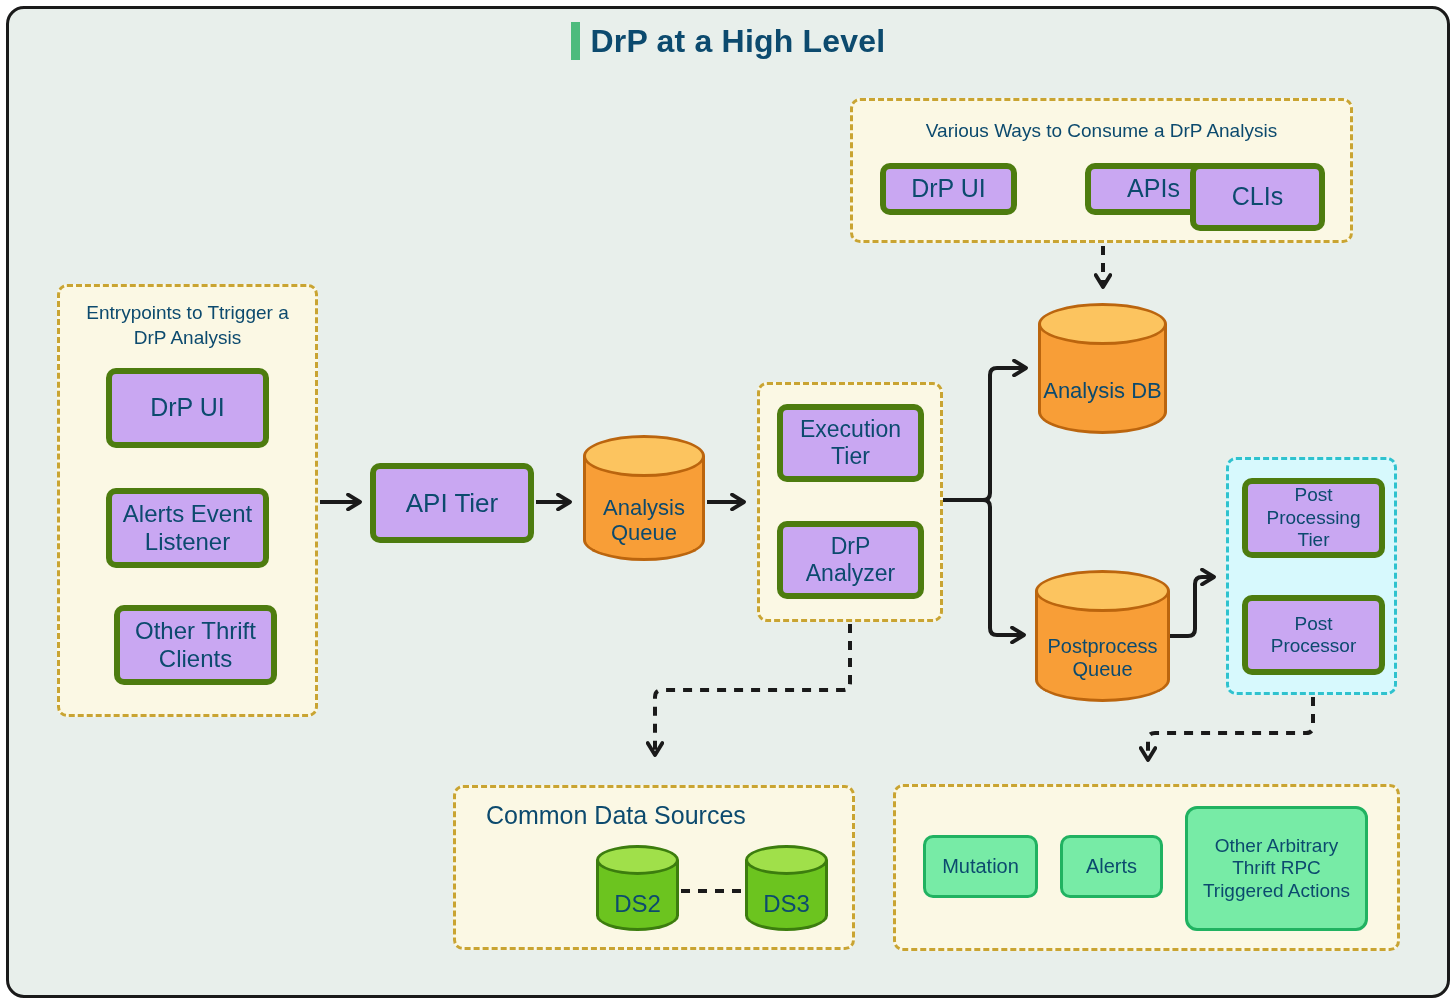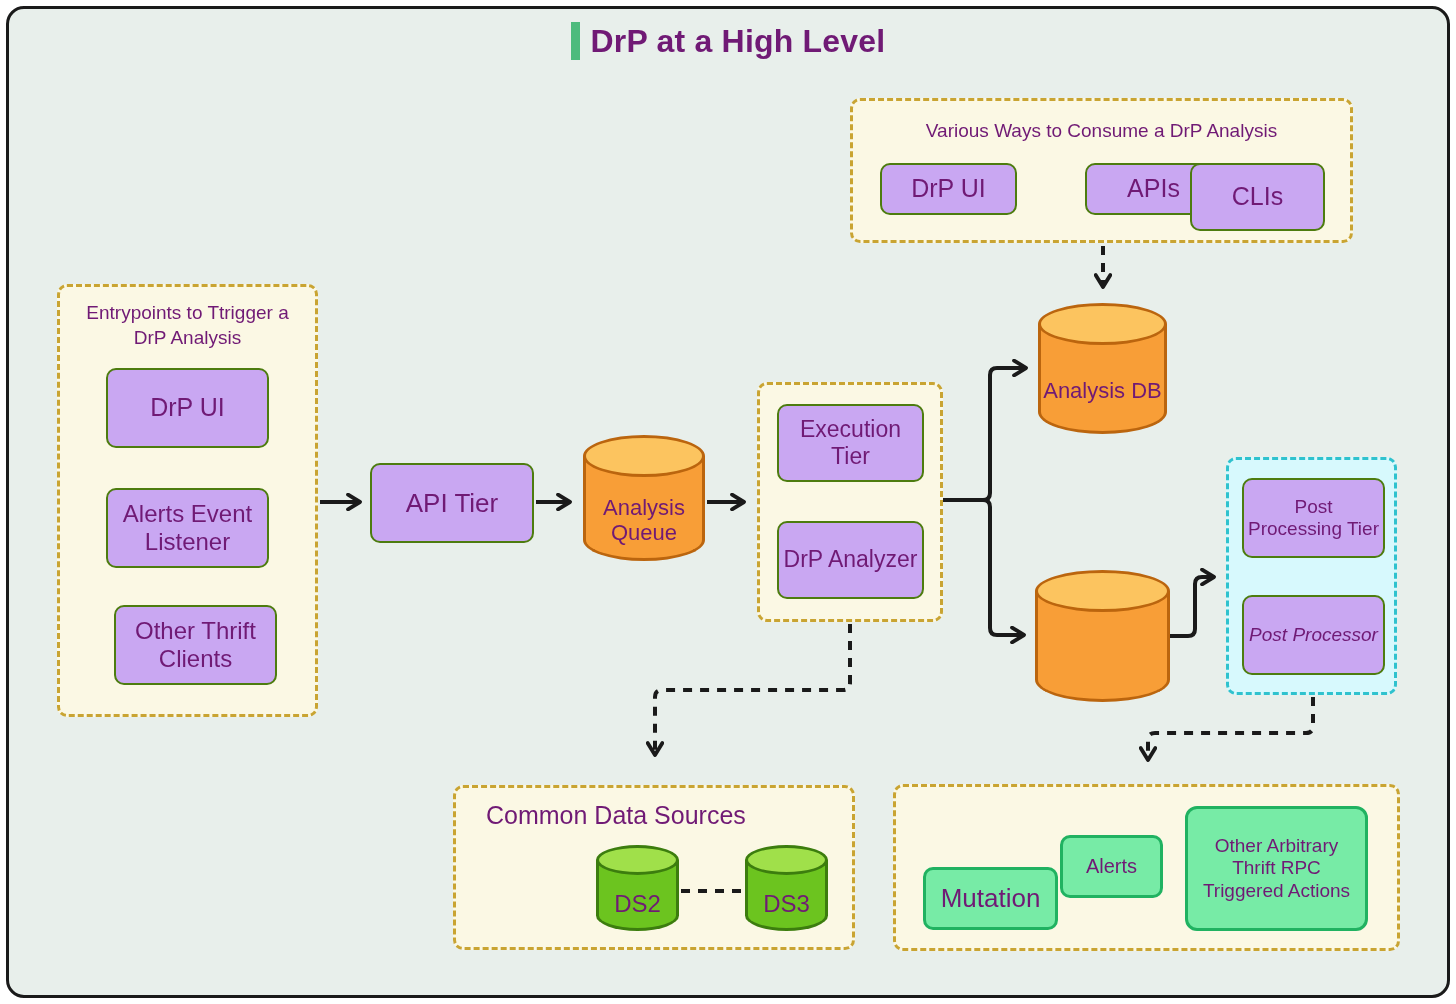--- a/index.html
+++ b/index.html
@@ -1,33 +1,33 @@
 <!DOCTYPE html>
 <html><head>
 <meta charset="utf-8">
 <style>
   html,body{margin:0;padding:0;background:#fff;}
   .stage{position:relative;width:1456px;height:1004px;background:#fff;
-         font-family:"Liberation Sans","DejaVu Sans",sans-serif;color:#701a75;overflow:hidden;}
+         font-family:"Liberation Sans","DejaVu Sans",sans-serif;color:#0c4a6e;overflow:hidden;}
   .canvas{position:absolute;left:6px;top:6px;width:1438px;height:986px;
           background:#e8efeb;border:3px solid #1a1a1a;border-radius:18px;}
   .abs{position:absolute;box-sizing:border-box;}
   
   .title-row{position:absolute;left:0;right:0;top:22px;display:flex;justify-content:center;align-items:center;gap:11px;}
   .title-bar{width:9px;height:38px;background:#4dbb7d;}
   .title-text{font-size:32px;font-weight:700;letter-spacing:.2px;}
   
   .group{border:3px dashed #c9a432;background:#fbf8e4;border-radius:10px;}
   .group-cyan{border:3px dashed #2fc2ce;background:#d7f9fd;border-radius:10px;}
   .group-title{position:absolute;left:0;right:0;text-align:center;font-size:19px;line-height:1.3;}
   .group-title-left{position:absolute;text-align:left;font-size:25px;}
   
   .node{display:flex;align-items:center;justify-content:center;text-align:center;
         border-radius:10px;line-height:1.18;padding:4px;}
-  .node-purple{background:#c9a7f2;border:2px solid #4d7c0f;}
+  .node-purple{background:#c9a7f2;border:6px solid #4d7c0f;}
   .node-green{background:#77eba6;border:3px solid #20b261;}
   
   .cylinder{position:absolute;}
   .cyl-top{position:absolute;left:0;right:0;top:0;border-radius:50%;border:3px solid;box-sizing:border-box;}
   .cyl-body{position:absolute;left:0;right:0;bottom:0;border:3px solid;border-top:none;box-sizing:border-box;}
   .cyl-label{position:absolute;left:0;right:0;display:flex;align-items:center;justify-content:center;
              text-align:center;line-height:1.15;margin-top:12px;}
   .cyl-orange .cyl-top{background:#fcc45f;border-color:#bb650e;}
   .cyl-orange .cyl-body{background:#f89e37;border-color:#bb650e;border-radius:0 0 50% 50% / 0 0 20% 20%;}
   .cyl-green .cyl-top{background:#a0e04a;border-color:#3c7d0e;}
@@ -79,42 +79,43 @@
 
   <div class="cylinder cyl-orange cyl-lg" style="left:1038px;top:303px;width:129px;height:131px;">
     <div class="cyl-body"></div>
     <div class="cyl-top"></div>
     <div class="cyl-label">Analysis DB</div>
   </div>
 
   <div class="cylinder cyl-orange cyl-lg" style="left:1035px;top:570px;width:135px;height:132px;">
     <div class="cyl-body"></div>
     <div class="cyl-top"></div>
+    <div class="cyl-label" style="font-size:20px;">Postprocess Queue</div>
   </div>
 
   <div class="abs group-cyan" style="left:1226px;top:457px;width:171px;height:238px;"></div>
   <div class="abs node node-purple" style="left:1242px;top:478px;width:143px;height:80px;font-size:19px;">Post Processing Tier</div>
-  <div class="abs node node-purple" style="left:1242px;top:595px;width:143px;height:80px;font-size:19px;font-style:italic;">Post Processor</div>
+  <div class="abs node node-purple" style="left:1242px;top:595px;width:143px;height:80px;font-size:19px;">Post Processor</div>
 
   <div class="abs group" style="left:453px;top:785px;width:402px;height:165px;">
     <div class="group-title-left" style="left:30px;top:13px;">Common Data Sources</div>
   </div>
   <div class="cylinder cyl-green cyl-sm" style="left:596px;top:845px;width:83px;height:86px;">
     <div class="cyl-body"></div>
     <div class="cyl-top"></div>
     <div class="cyl-label">DS2</div>
   </div>
   <div class="cylinder cyl-green cyl-sm" style="left:745px;top:845px;width:83px;height:86px;">
     <div class="cyl-body"></div>
     <div class="cyl-top"></div>
     <div class="cyl-label">DS3</div>
   </div>
 
   <div class="abs group" style="left:893px;top:784px;width:507px;height:167px;"></div>
-  <div class="abs node node-green" style="left:923px;top:835px;width:135px;height:63px;font-size:26px;margin-top:32px;">Mutation</div>
+  <div class="abs node node-green" style="left:923px;top:835px;width:115px;height:63px;font-size:20px;">Mutation</div>
   <div class="abs node node-green" style="left:1060px;top:835px;width:103px;height:63px;font-size:20px;">Alerts</div>
   <div class="abs node node-green" style="left:1185px;top:806px;width:183px;height:125px;font-size:19px;border-radius:12px;">Other Arbitrary Thrift RPC Triggered Actions</div>
 
   <svg class="connectors" width="1456" height="1004" viewBox="0 0 1456 1004">
     <defs>
       <marker id="arrow" viewBox="0 0 10 10" refX="8" refY="5" markerWidth="4.6" markerHeight="4.6" orient="auto-start-reverse">
         <path d="M1.5,1 L8,5 L1.5,9" fill="none" stroke="#1a1a1a" stroke-width="2.1" stroke-linecap="round" stroke-linejoin="round"></path>
       </marker>
     </defs>
     <g fill="none" stroke="#1a1a1a" stroke-width="4">

